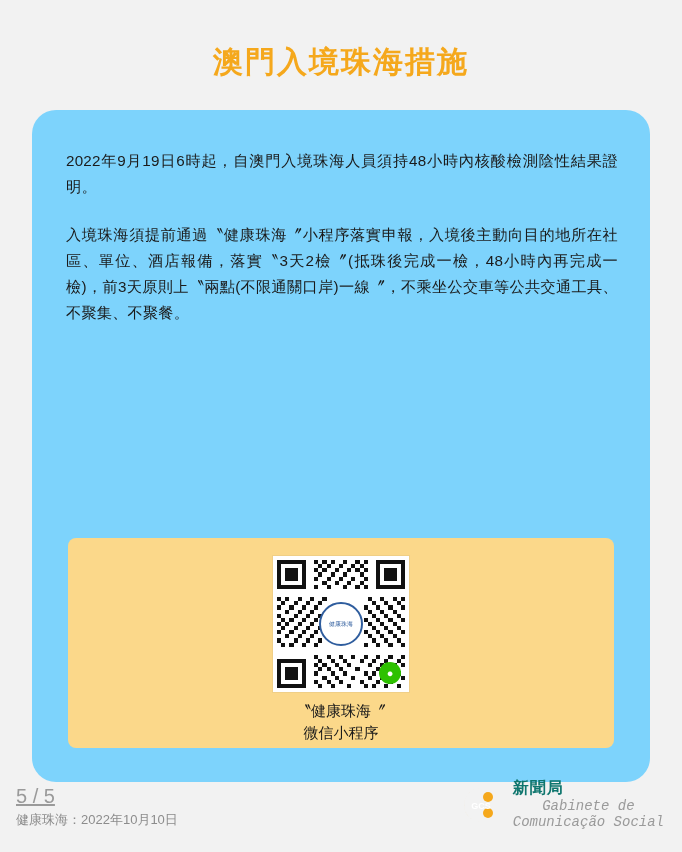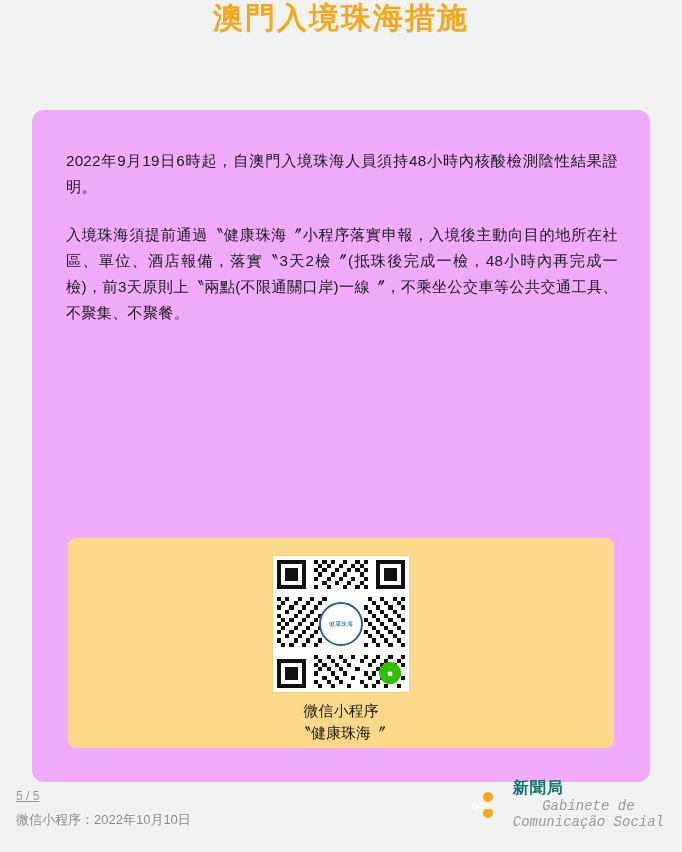--- a/index.html
+++ b/index.html
@@ -19,30 +19,31 @@
     width: 682px;
     height: 852px;
     background: #f2f2f2;
   }
   .title {
     text-align: center;
     color: #f5a81c;
     font-size: 30px;
     font-weight: bold;
     letter-spacing: 2px;
+    padding-top: 44px;
     line-height: 1.2;
   }
   .card {
     position: absolute;
     left: 32px;
     top: 110px;
     width: 618px;
     height: 672px;
-    background: #f0abfc;
-    border-radius: 12px;
+    background: #7dd3fc;
+    border-radius: 24px;
     box-sizing: border-box;
   }
   .body-text {
     position: absolute;
     left: 34px;
     top: 38px;
     width: 552px;
     color: #1b1b1b;
     font-size: 15.2px;
     line-height: 26px;
@@ -126,21 +127,21 @@
   }
   .footer-left {
     position: absolute;
     left: 16px;
     bottom: 22px;
     color: #8c8c8c;
     font-size: 13px;
     line-height: 20px;
   }
   .page-num {
-    font-size: 12px;
+    font-size: 20px;
     color: #9a9a9a;
     margin-bottom: 4px;
     text-decoration: underline;
   }
   .footer-logo {
     position: absolute;
     right: 18px;
     bottom: 22px;
     display: flex;
     align-items: center;
@@ -382,30 +383,30 @@
               <rect x="27" y="31" width="1" height="1"></rect>
               <rect x="30" y="31" width="1" height="1"></rect>
           </g>
         </svg>
         <div class="qr-center-logo">
           <span>健康珠海</span>
         </div>
         <div class="wechat-badge">●</div>
       </div>
       <div class="qr-caption">
+        <div>〝健康珠海〞</div>
         <div>微信小程序</div>
-        <div>〝健康珠海〞</div>
       </div>
     </div>
 
   </div>
 
   <div class="footer-left">
     <div class="page-num">5 / 5</div>
-    <div>微信小程序：2022年10月10日</div>
+    <div>健康珠海：2022年10月10日</div>
   </div>
 
   <div class="footer-logo">
     <div class="gcs-mark">
       <svg width="42" height="40" viewBox="0 0 42 40">
         <path d="M20 3 A17 17 0 1 0 20 37 A17 17 0 0 1 20 3 Z" fill="#f5a81c"></path>
         <circle cx="27" cy="12" r="5" fill="#f5a81c"></circle>
         <circle cx="27" cy="28" r="5" fill="#f5a81c"></circle>
         <text x="20" y="24" font-size="9" font-family="Liberation Sans, sans-serif" font-weight="bold" fill="#ffffff" text-anchor="middle">GCS</text>
       </svg>

